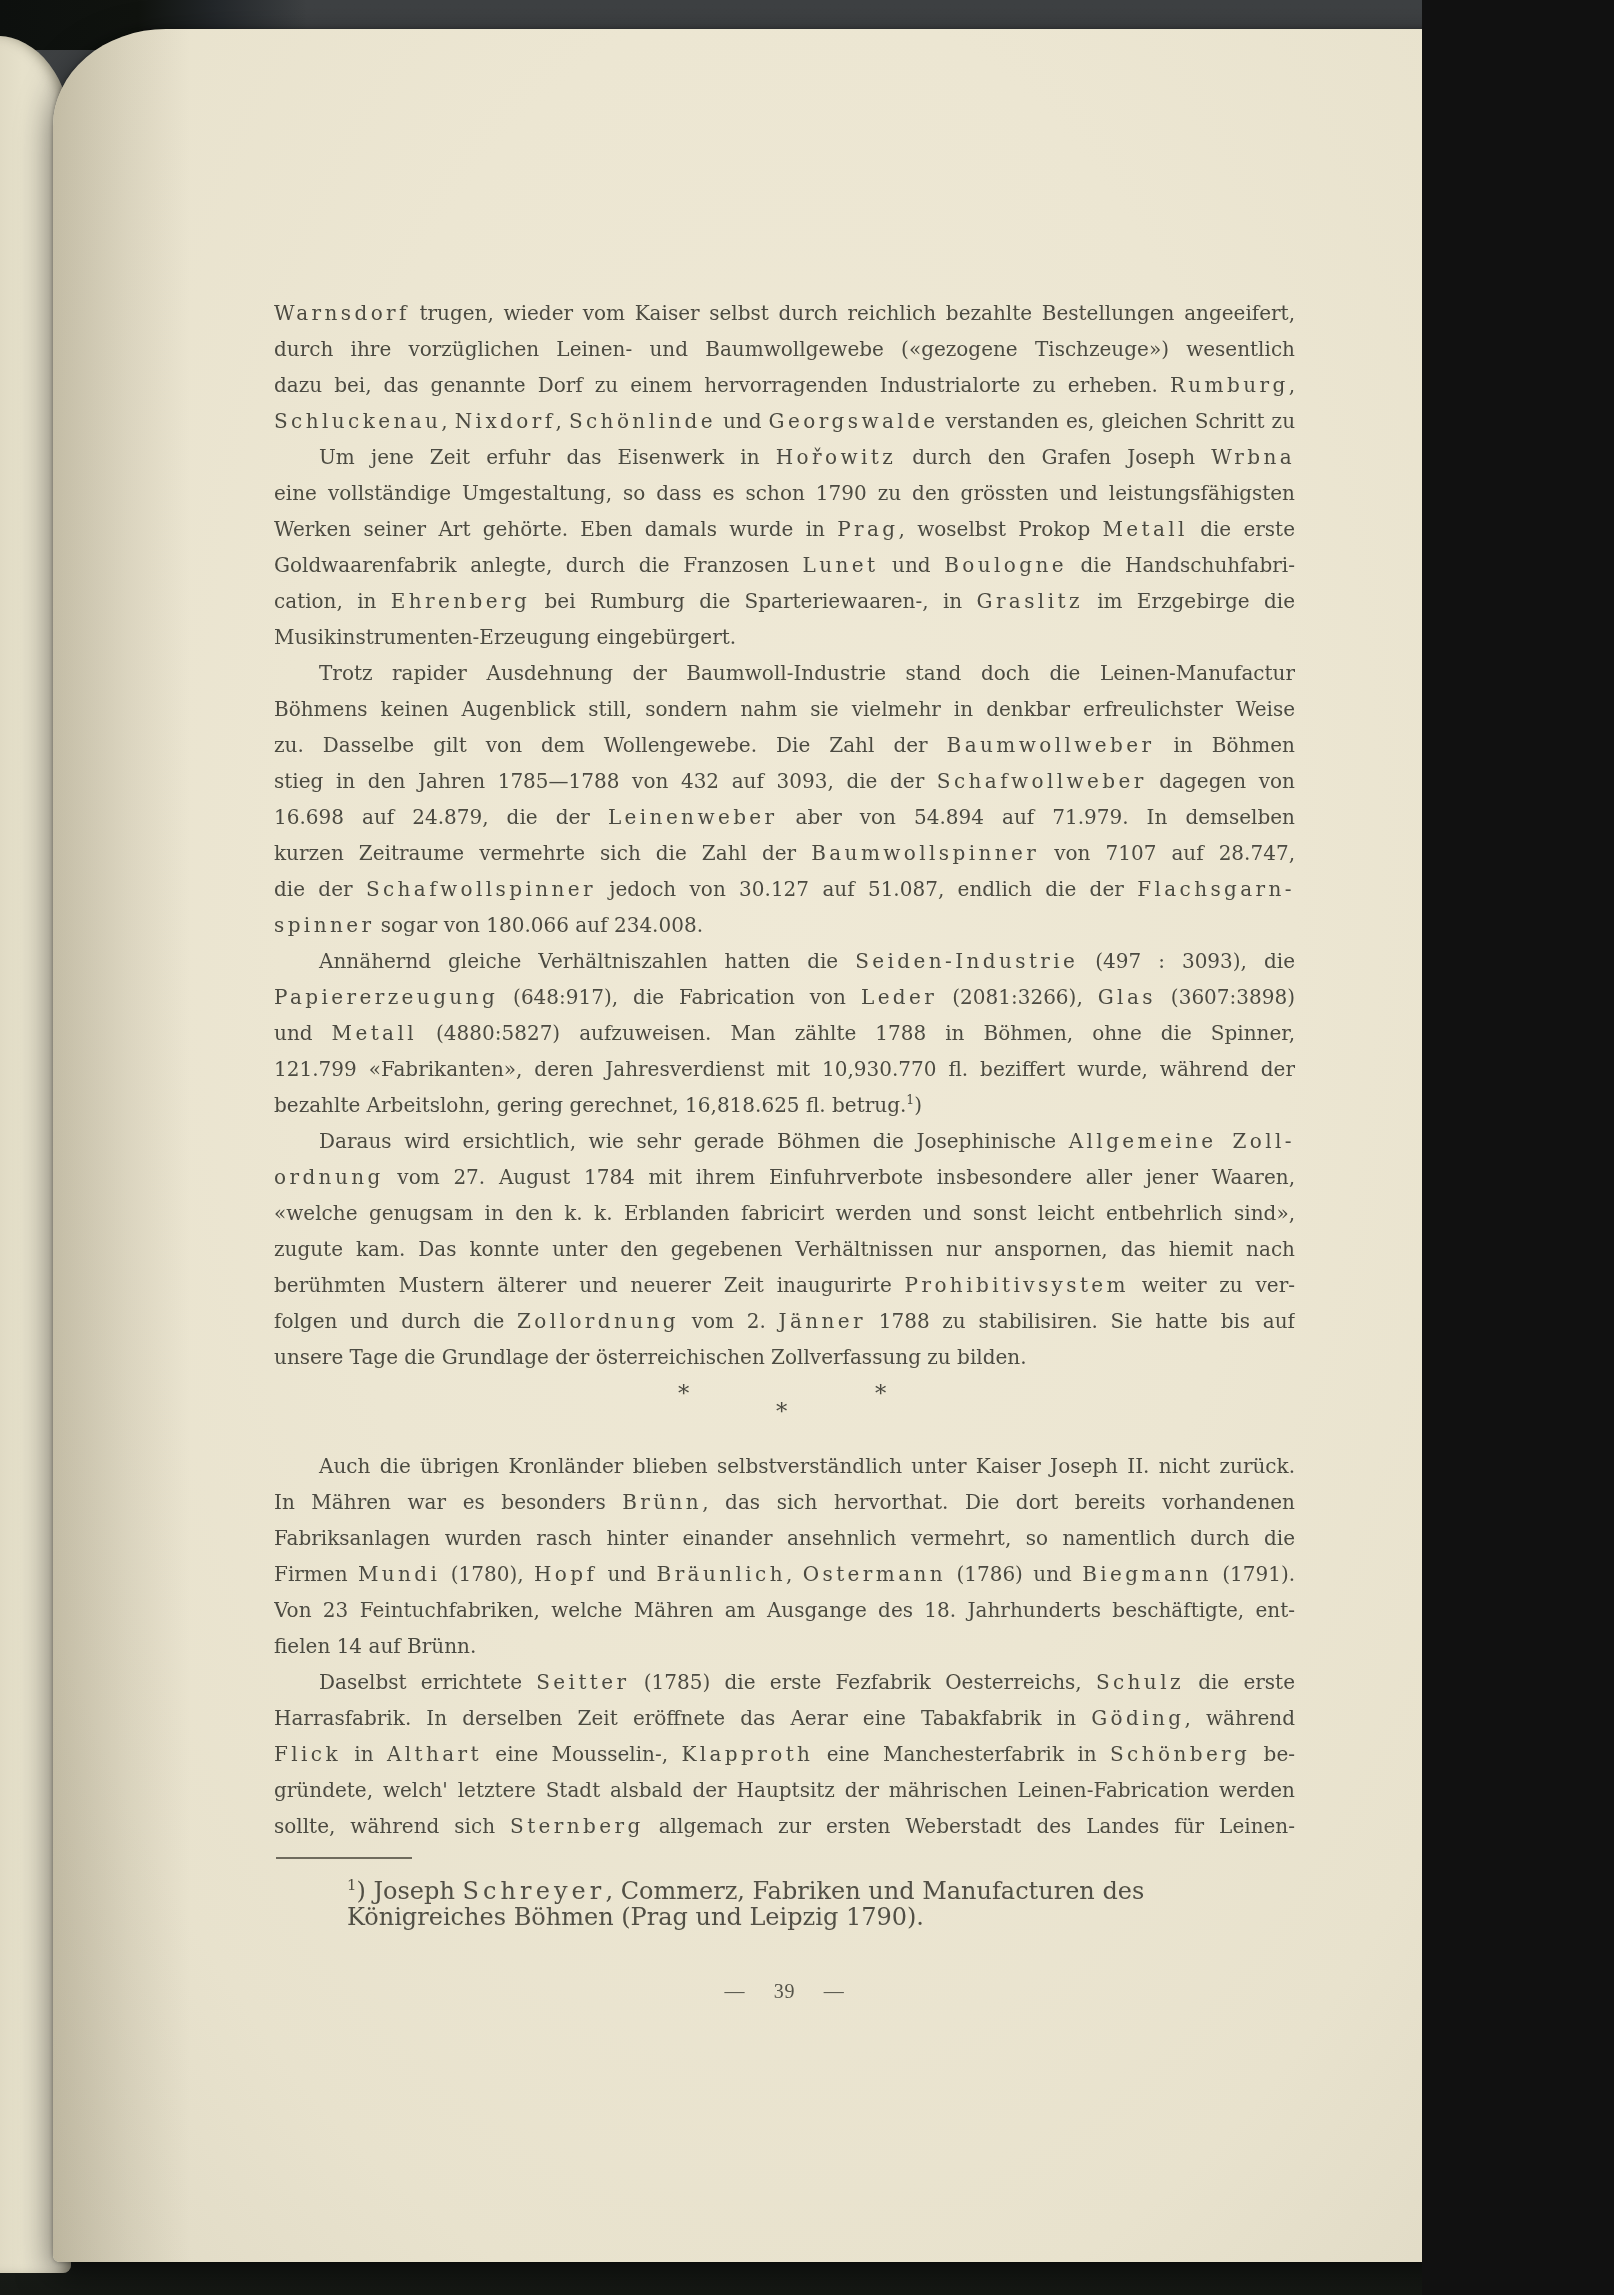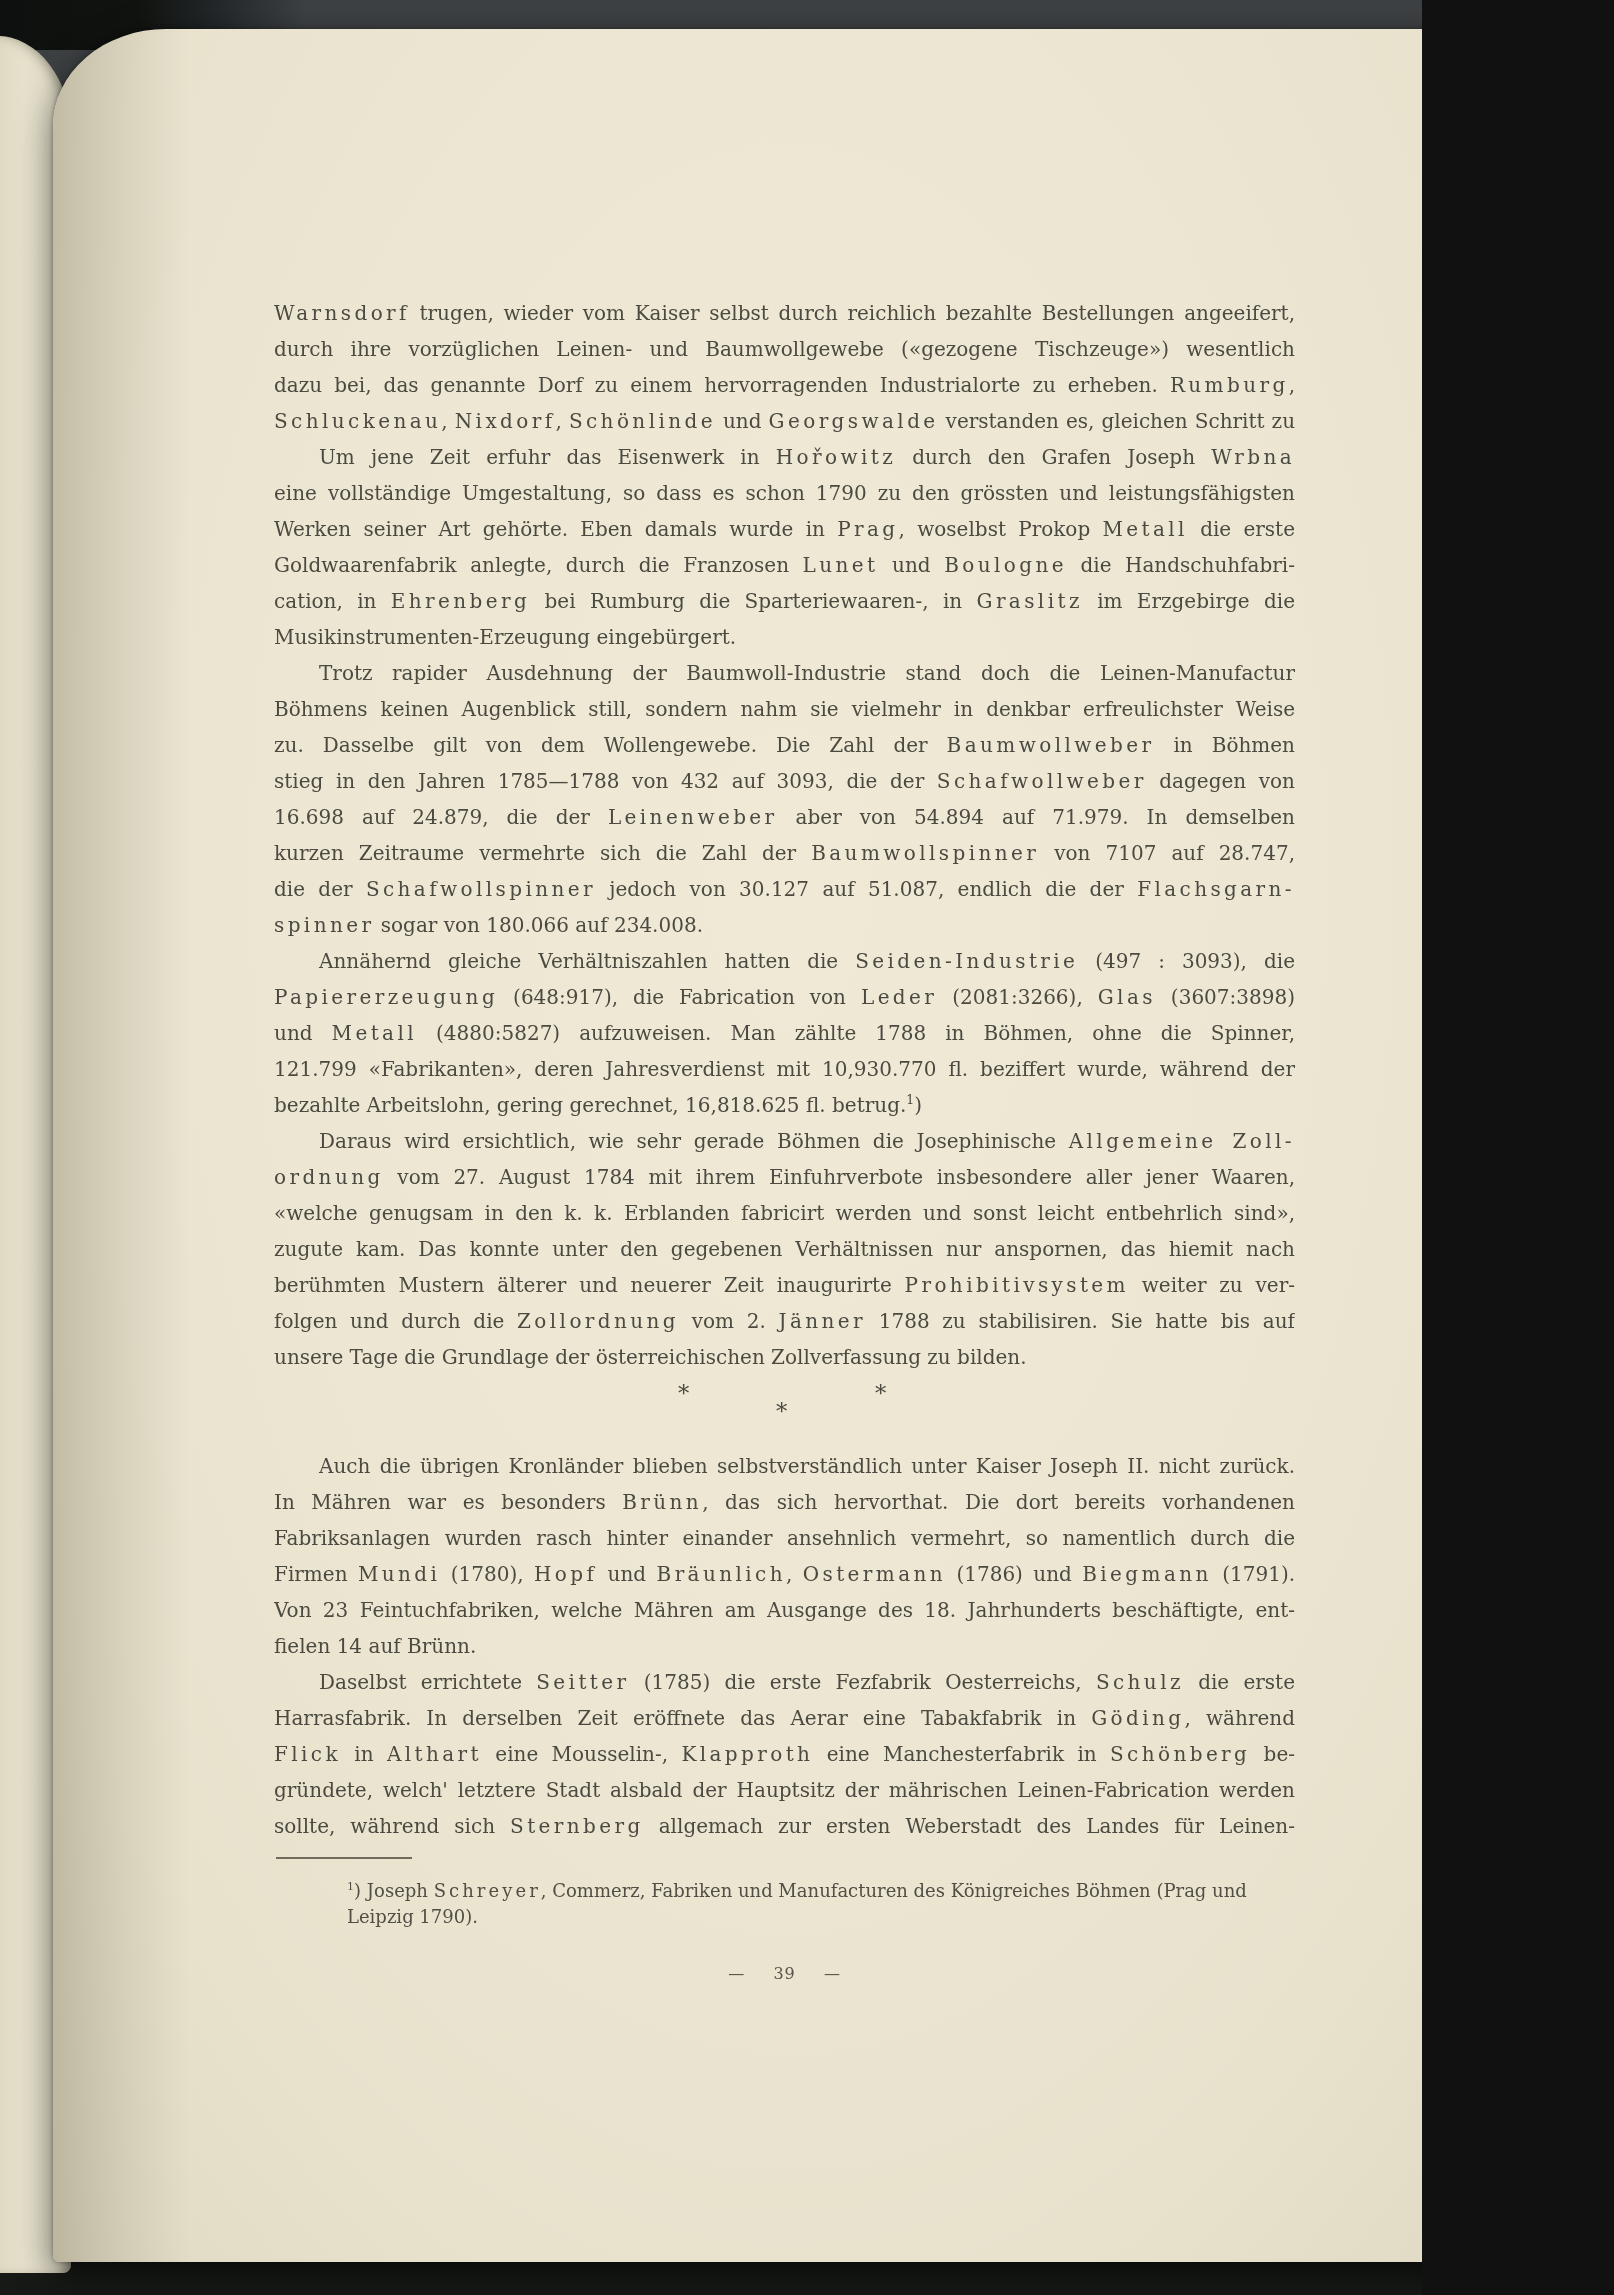--- a/index.html
+++ b/index.html
@@ -29,24 +29,24 @@
   .line.last{text-align-last:left;}
   .line.ind{text-indent:45px;}
   .sperr{letter-spacing:0.17em;}
   .sup{vertical-align:super;font-size:0.62em;line-height:0;letter-spacing:0;}
   .separator{position:relative;height:73px;}
   .separator .ast{position:absolute;font-size:22.6px;color:#4b4a41;}
   .ast-1{left:404px;top:4.8px;}
   .ast-2{left:601px;top:4.8px;}
   .ast-3{left:502px;top:22.6px;}
   .footnote-rule{margin-top:13px;margin-left:1.6px;width:136px;height:1.6px;background:#6f6b5d;}
-  .footnote{margin-top:19.4px;padding-left:73px;font-size:18px;line-height:26px;color:#514f45;
+  .footnote{margin-top:19.4px;padding-left:73px;font-size:24px;line-height:26px;color:#514f45;
     text-align:left;text-align-last:left;}
-  .page-number{margin-top:34px;text-align:center;font-size:16px;color:#55544a;
-    letter-spacing:0.8px;word-spacing:22.6px;}
+  .page-number{margin-top:50px;text-align:center;font-size:20px;color:#55544a;
+    letter-spacing:0.8px;word-spacing:22.6px;font-family:Liberation Serif, serif;}
 </style>
 </head>
 <body>
 
 <div class="stage">
   <div class="corner-tl"></div>
   <div class="under-page"></div>
   <div class="page-stack-right"></div>
 
   <div class="page">

